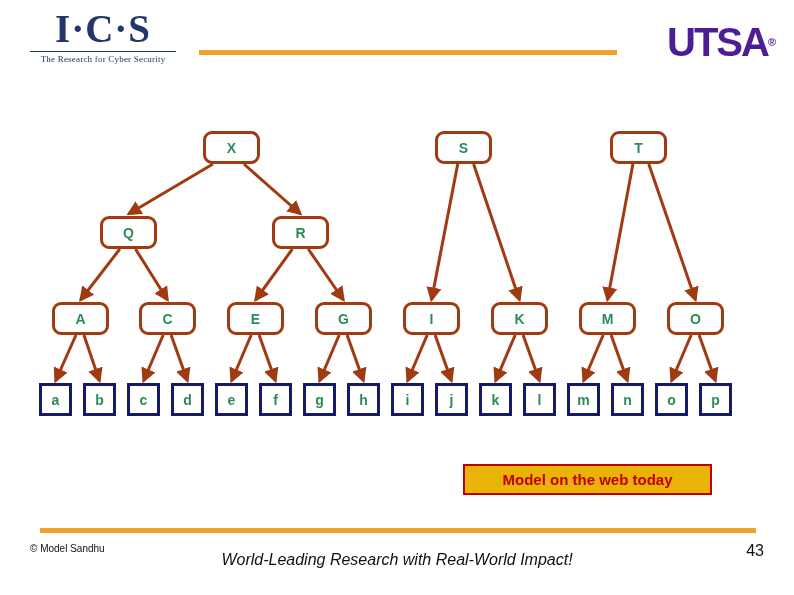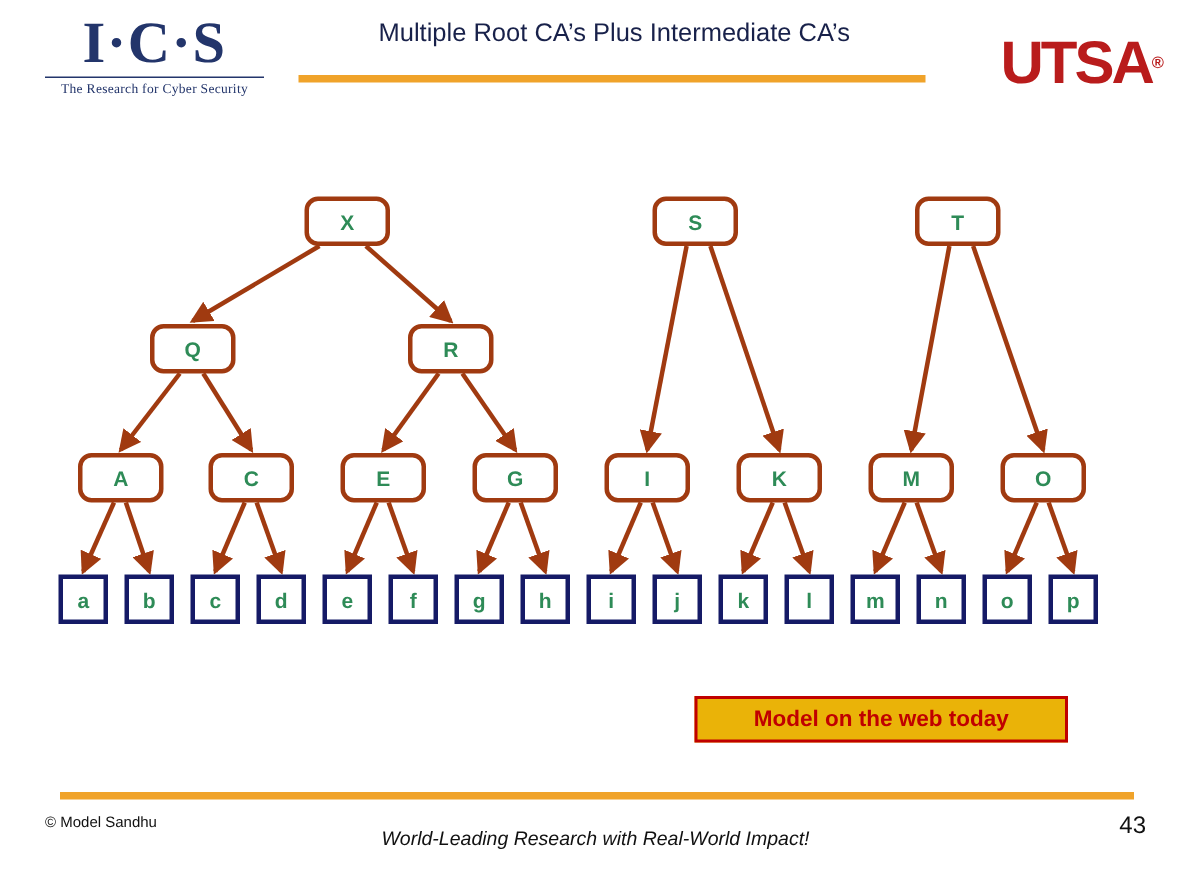--- a/index.html
+++ b/index.html
@@ -53,21 +53,21 @@
 
   .utsa-logo {
     position: absolute;
     right: 18px;
     top: 22px;
     font-family: "Liberation Sans", sans-serif;
     font-weight: bold;
     font-style: normal;
     font-size: 40px;
     letter-spacing: -2px;
-    color: #b91c1c;
+    color: #4c1d95;
     line-height: 40px;
   }
   .utsa-logo .reg {
     font-size: 11px;
     letter-spacing: 0;
     vertical-align: bottom;
   }
 
   .slide-title {
     position: absolute;
@@ -159,21 +159,21 @@
     top: 543px;
     font-size: 10px;
     color: #111111;
   }
   .footer-tagline {
     position: absolute;
     left: 0;
     top: 551px;
     width: 794px;
     text-align: center;
-    font-size: 13px;
+    font-size: 16px;
     font-style: italic;
     color: #111111;
   }
   .footer-page {
     position: absolute;
     right: 30px;
     top: 542px;
     font-size: 16px;
     color: #111111;
   }
@@ -182,21 +182,20 @@
 <body>
 
 <div class="slide">
 
   <div class="ics-logo">
     <div class="ics-mark">I·C·S</div>
     <div class="ics-rule"></div>
     <div class="ics-tagline">The Research for Cyber Security</div>
   </div>
 
-  <div class="slide-title">Multiple Root CA’s Plus Intermediate CA’s</div>
   <div class="title-rule"></div>
 
   <div class="utsa-logo"><span>UTSA</span><span class="reg">®</span></div>
 
   <div class="diagram">
     <svg id="edge-layer" width="794" height="595">
       <defs>
         <marker id="arrowhead" markerWidth="5" markerHeight="5" refX="4.2" refY="2.5" orient="auto">
           <path d="M0,0 L5,2.5 L0,5 z" fill="#a03a10"></path>
         </marker>

